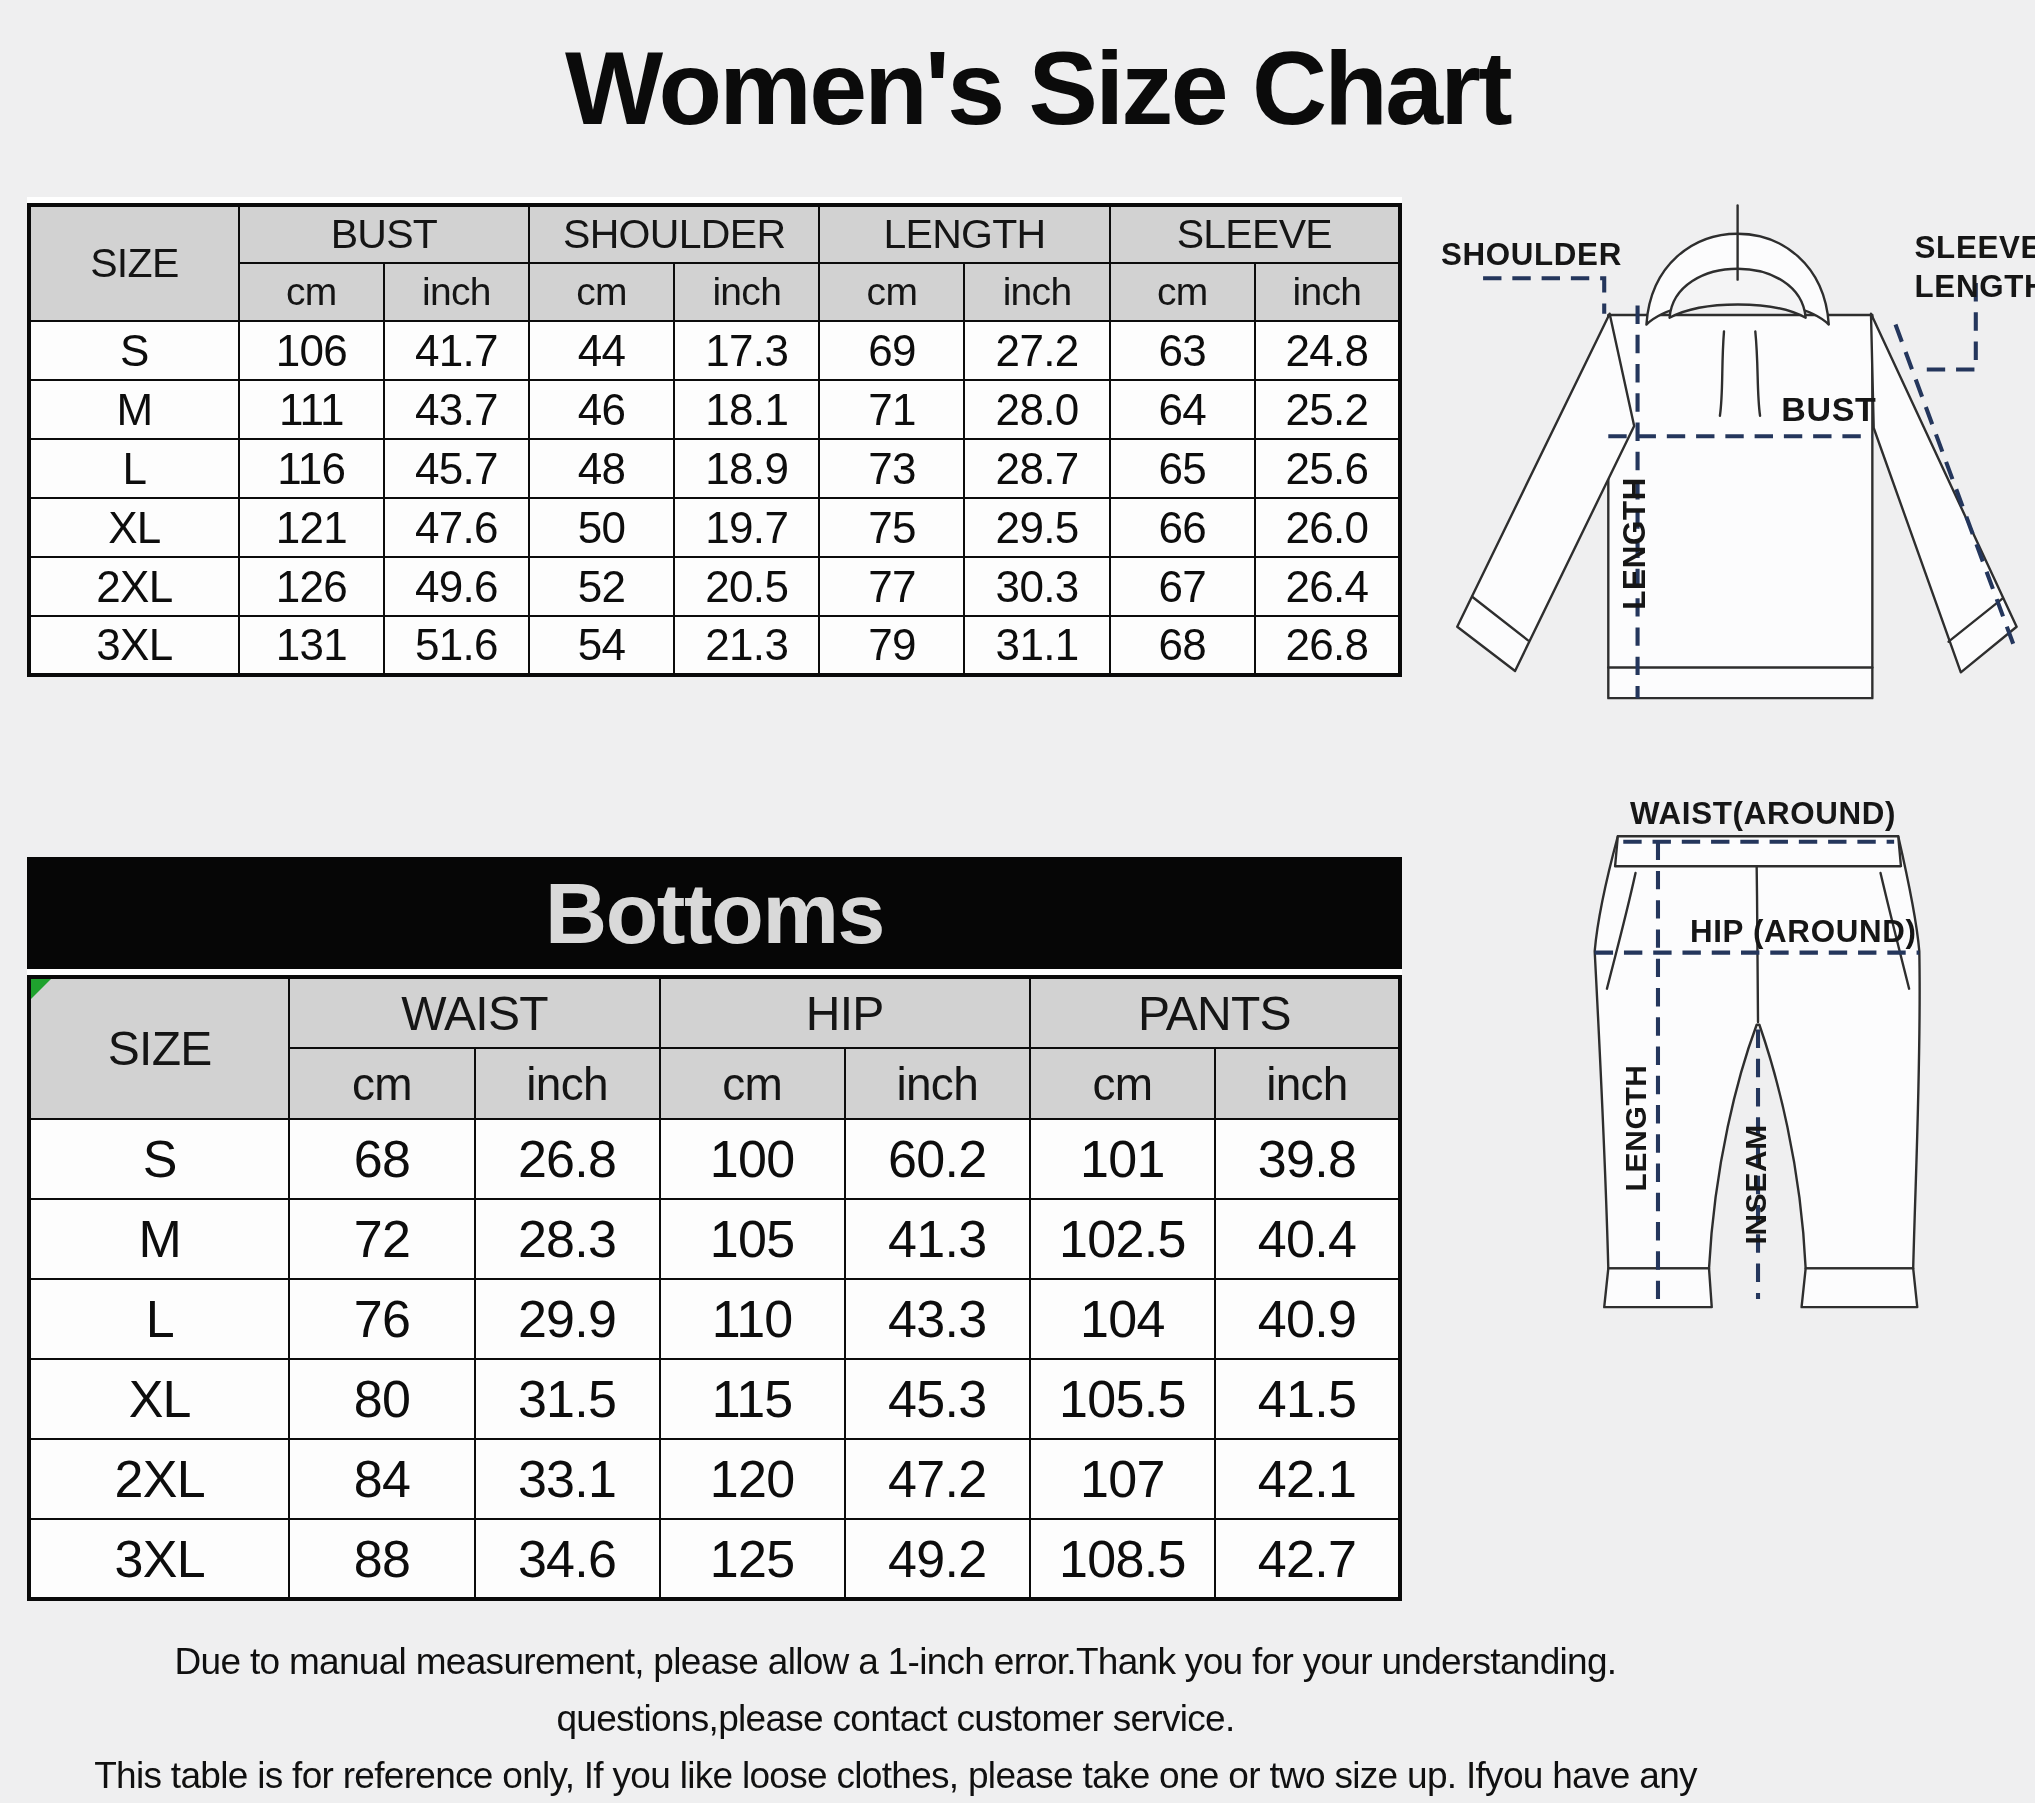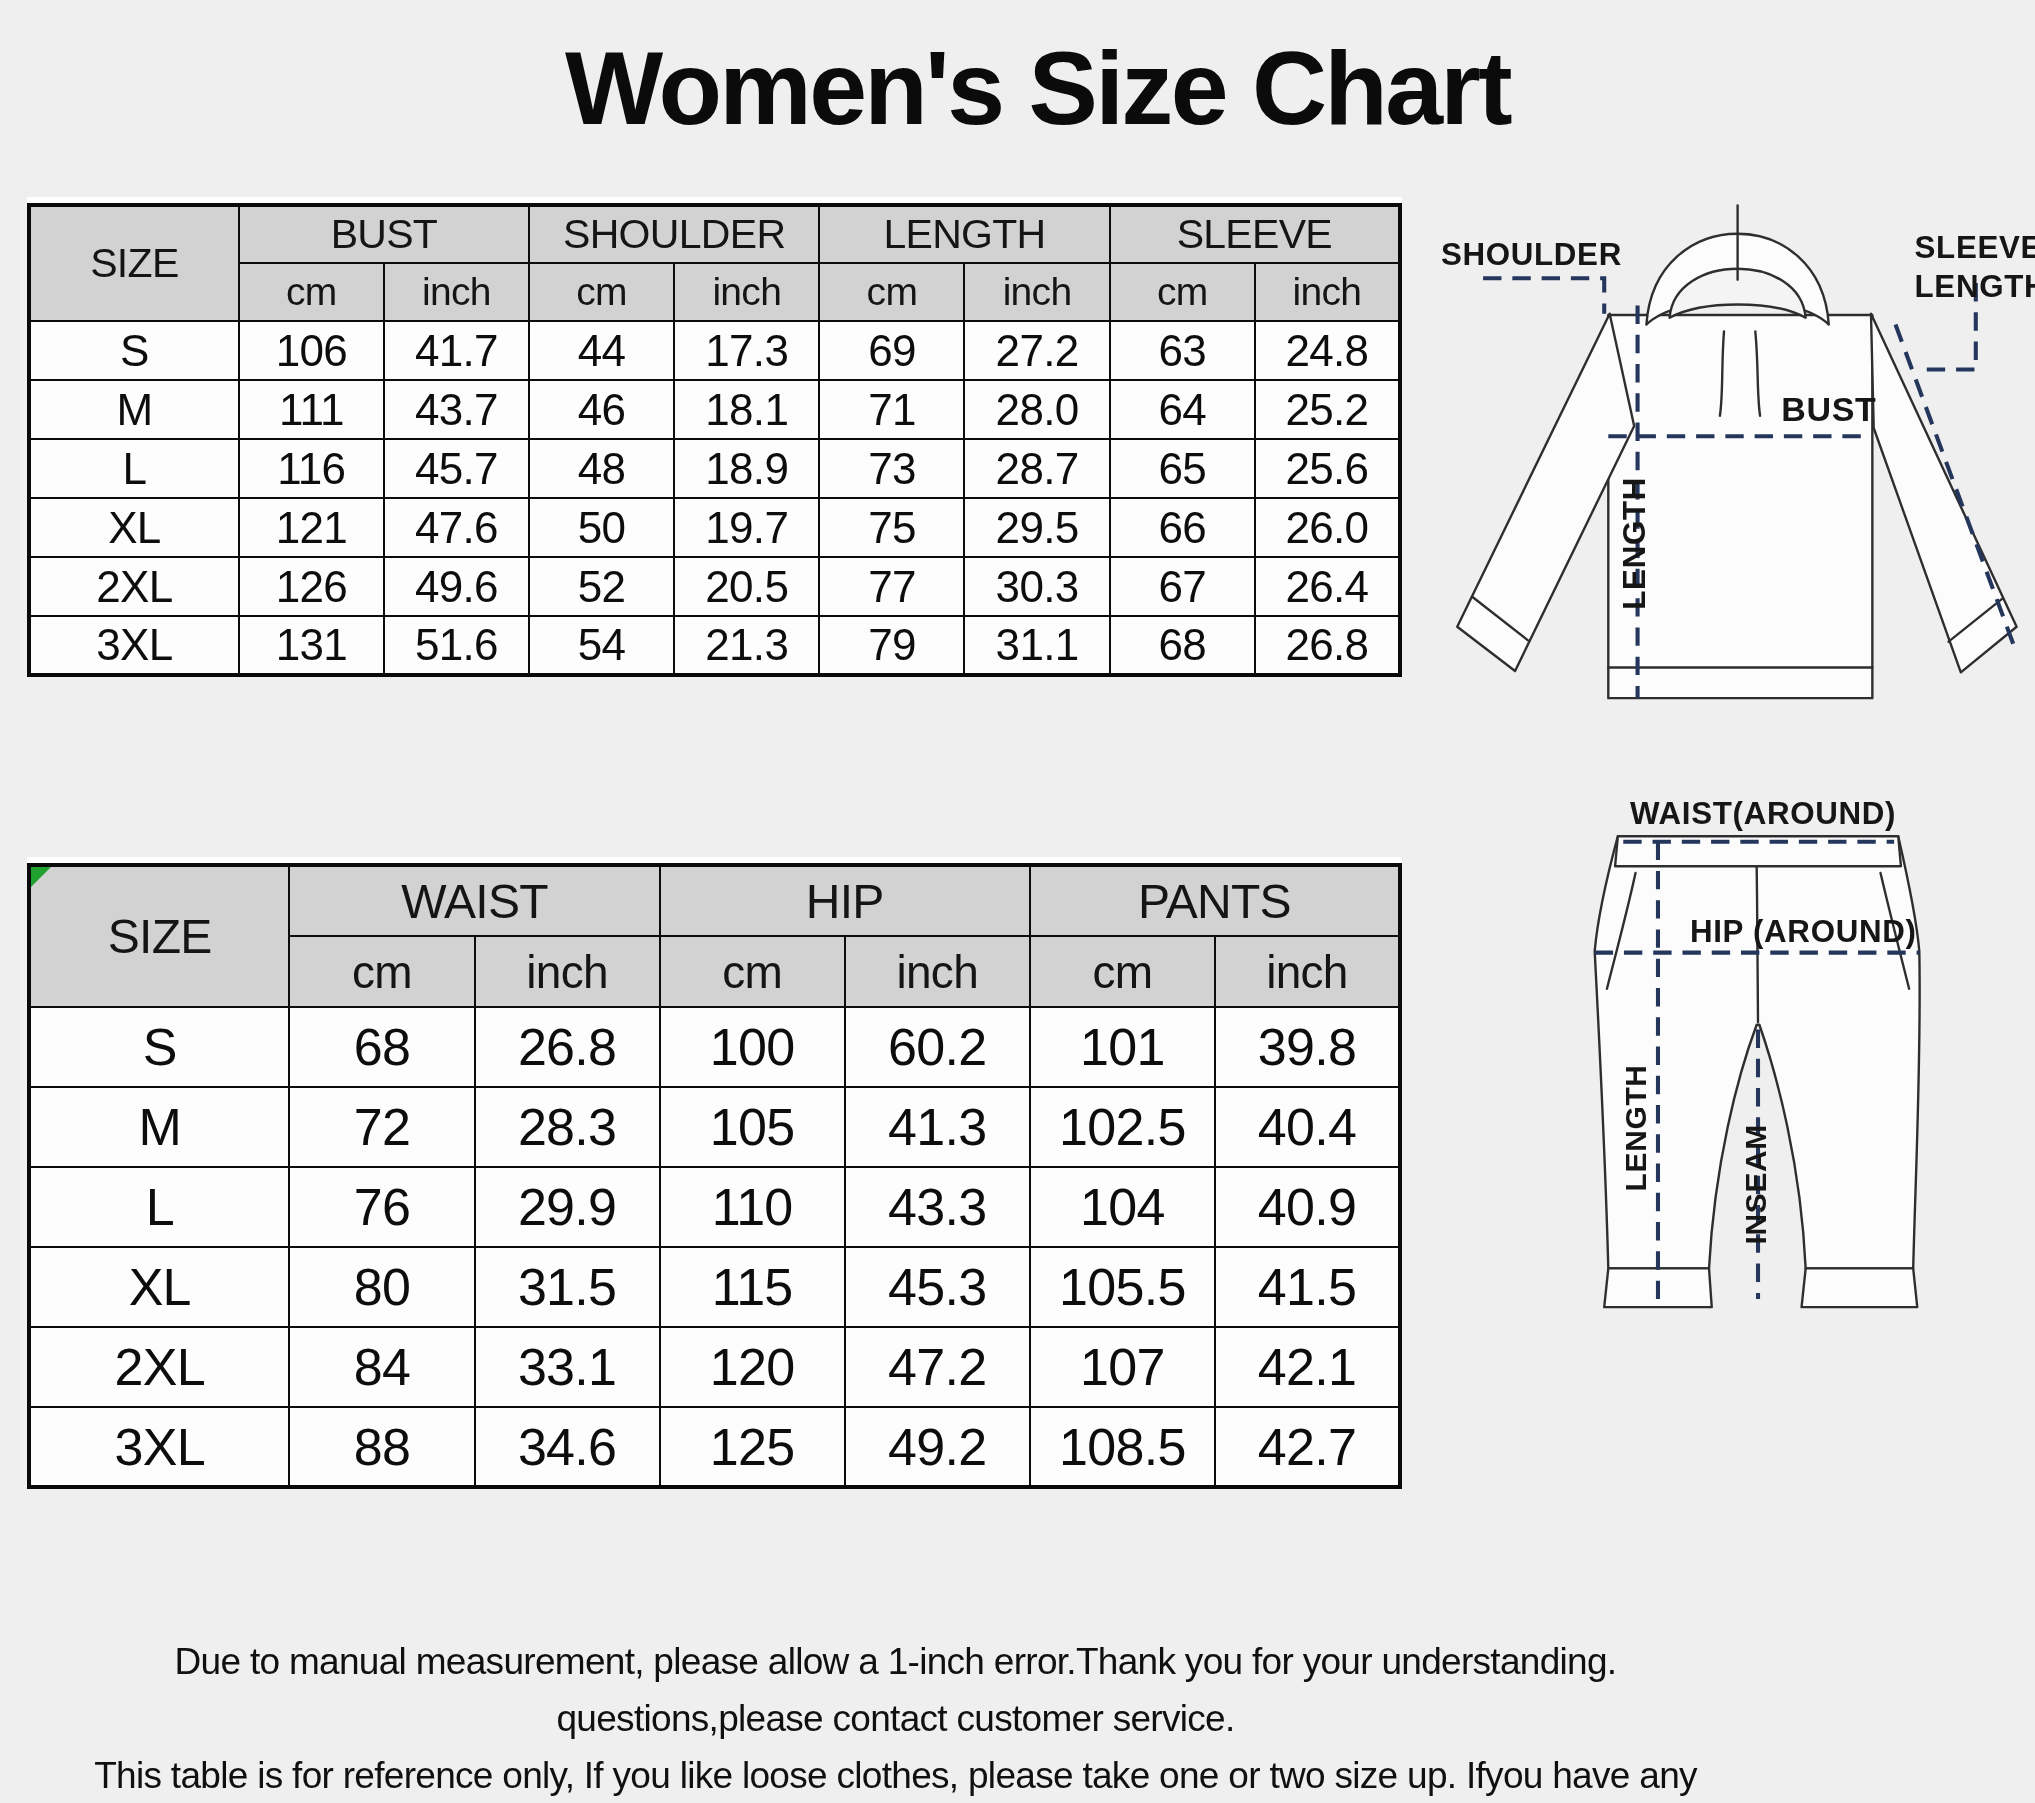--- a/index.html
+++ b/index.html
@@ -178,20 +178,23 @@
           <td>79</td>
           <td>31.1</td>
           <td>68</td>
           <td>26.8</td>
         </tr>
       </tbody>
   </table>
 </section>
 
 <section class="table-section bottoms-section">
+  <div class="title-bar">
+    <span>Bottoms</span>
+  </div>
   <div class="bar-gap"></div>
   <table class="bottoms-table">
     <colgroup>
       <col class="c-size">
         <col class="c-val">
         <col class="c-val">
         <col class="c-val">
       <col class="c-val">
         <col class="c-val">
         <col class="c-val">

